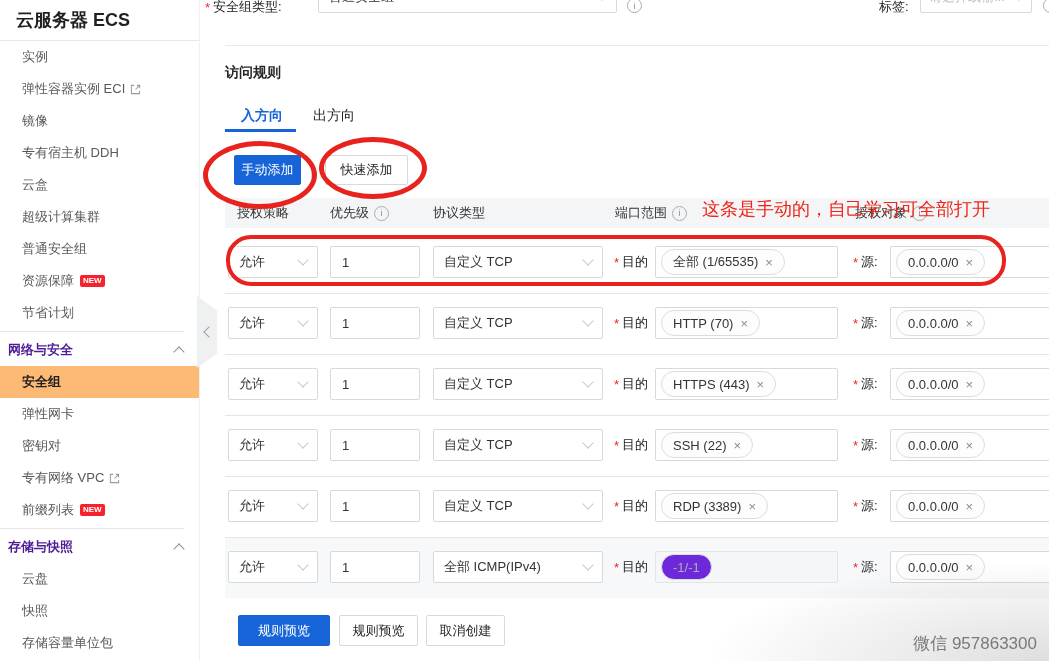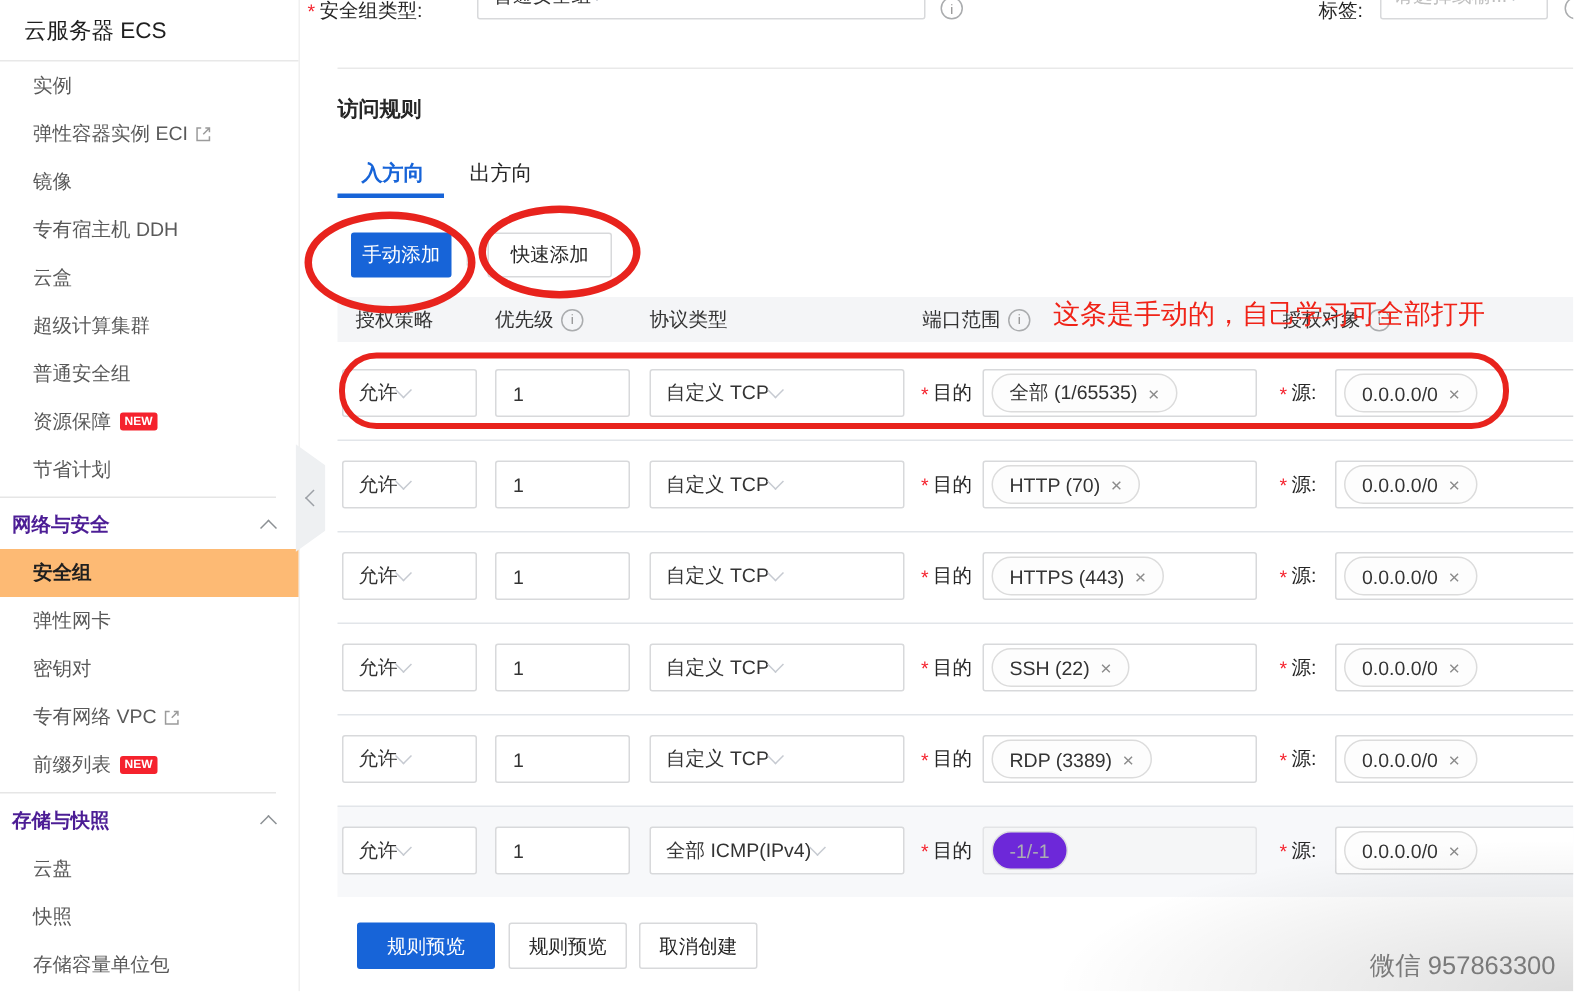--- a/index.html
+++ b/index.html
@@ -1,36 +1,36 @@
 <!DOCTYPE html>
 <html><head>
 <meta charset="utf-8">
 <style>
   html,body{margin:0;padding:0;}
   body{font-family:"Liberation Sans","DejaVu Sans",sans-serif;background:#fff;}
   .canvas{position:relative;width:1049px;height:661px;overflow:hidden;background:#fff;}
 
   
   .sidebar{position:absolute;left:0;top:0;width:199px;height:661px;background:#fff;border-right:1px solid #f0f0f0;z-index:2;}
-  .side-title{height:40px;display:flex;align-items:center;padding-left:16px;font-size:15px;font-weight:400;color:#1f1f1f;border-bottom:1px solid #e8e8e8;}
+  .side-title{height:40px;display:flex;align-items:center;padding-left:16px;font-size:18px;font-weight:700;color:#1f1f1f;border-bottom:1px solid #e8e8e8;}
   .s-item{height:32px;display:flex;align-items:center;padding-left:22px;font-size:13px;color:#595959;cursor:pointer;white-space:nowrap;}
   .s-item.selected{background:#fdba74;color:#1f1f1f;font-weight:700;}
   .s-section{height:32px;display:flex;align-items:center;padding-left:8px;padding-right:16px;font-size:13px;color:#4c1d95;font-weight:600;}
   .s-section .spread{flex:1;}
   .sdiv{height:1px;width:184px;background:#e6e6e6;margin:2px 0;}
   .badge-new{margin-left:6px;background:#f5222d;color:#fff;font-size:8px;font-weight:700;padding:2px 3px;border-radius:2px;line-height:1;}
   .ext-ico{margin-left:5px;display:inline-flex;}
   .chev-up{width:7px;height:7px;border-top:1.5px solid #8c9094;border-right:1.5px solid #8c9094;transform:rotate(-45deg);margin-top:3px;}
   .handle{position:absolute;left:197px;top:296px;width:20px;height:72px;background:#eef0f2;clip-path:polygon(0 0,100% 20%,100% 80%,0 100%);z-index:3;display:flex;align-items:center;justify-content:center;cursor:pointer;}
   .chev-left{width:7px;height:7px;border-top:1.5px solid #9ca0a6;border-left:1.5px solid #9ca0a6;transform:rotate(-45deg);margin-left:4px;}
 
   
   .abs{position:absolute;}
   .sel,.inpbox,.tagbox{box-sizing:border-box;height:32px;border:1px solid #d8d9db;border-radius:2px;background:#fff;font-size:13px;color:#333;display:flex;align-items:center;}
-  .sel{justify-content:flex-start;padding:0 10px;cursor:pointer;}
+  .sel{justify-content:space-between;padding:0 10px;cursor:pointer;}
   .chev-dn{width:7px;height:7px;border-right:1.2px solid #c6cad1;border-bottom:1.2px solid #c6cad1;transform:rotate(45deg);margin-top:-4px;flex:none;}
   .inpbox input{width:100%;height:100%;border:none;outline:none;background:transparent;padding:0 11px;font-size:13px;color:#333;font-family:inherit;}
   .tagbox{padding:0 5px;overflow:hidden;}
   .pill{display:inline-flex;align-items:center;gap:7px;height:24px;padding:0 11px;border:1px solid #dcdcdc;border-radius:13px;background:#fdfdfd;font-size:13px;color:#333;white-space:nowrap;}
   .pill .x{color:#8c8c8c;font-size:13px;cursor:pointer;line-height:1;}
   .tagbox.disabled{background:#f5f6f7;border-color:#e3e4e6;}
   .pill.disabled{background:#6d28d9;border-color:#dddee0;color:#abaeb3;}
   .flabel{height:32px;display:flex;align-items:center;font-size:13px;color:#262626;white-space:nowrap;}
   .req{color:#f5222d;margin-right:3px;}
   .info{display:inline-flex;align-items:center;justify-content:center;width:13px;height:13px;border:1px solid #aaacae;border-radius:50%;font-size:9px;color:#8c8c8c;flex:none;}

